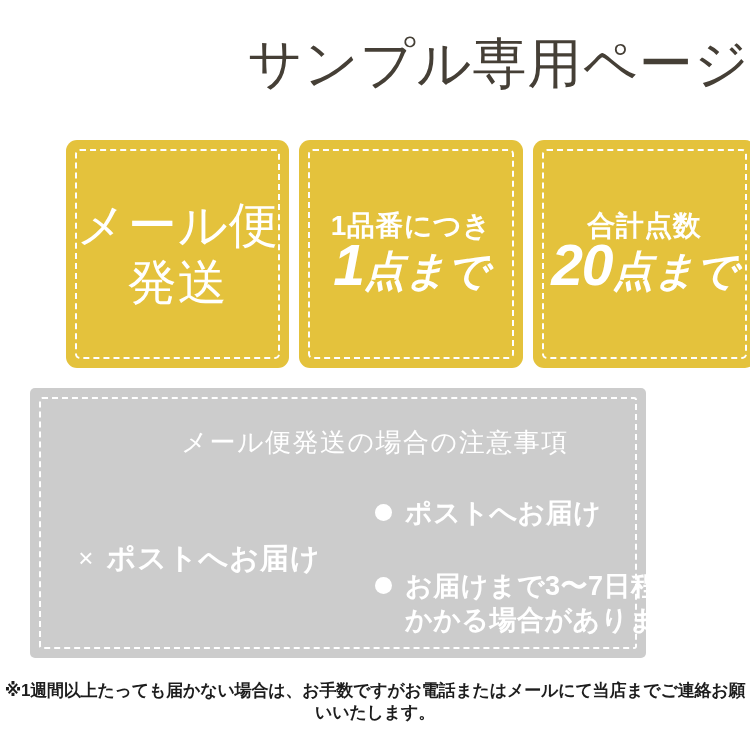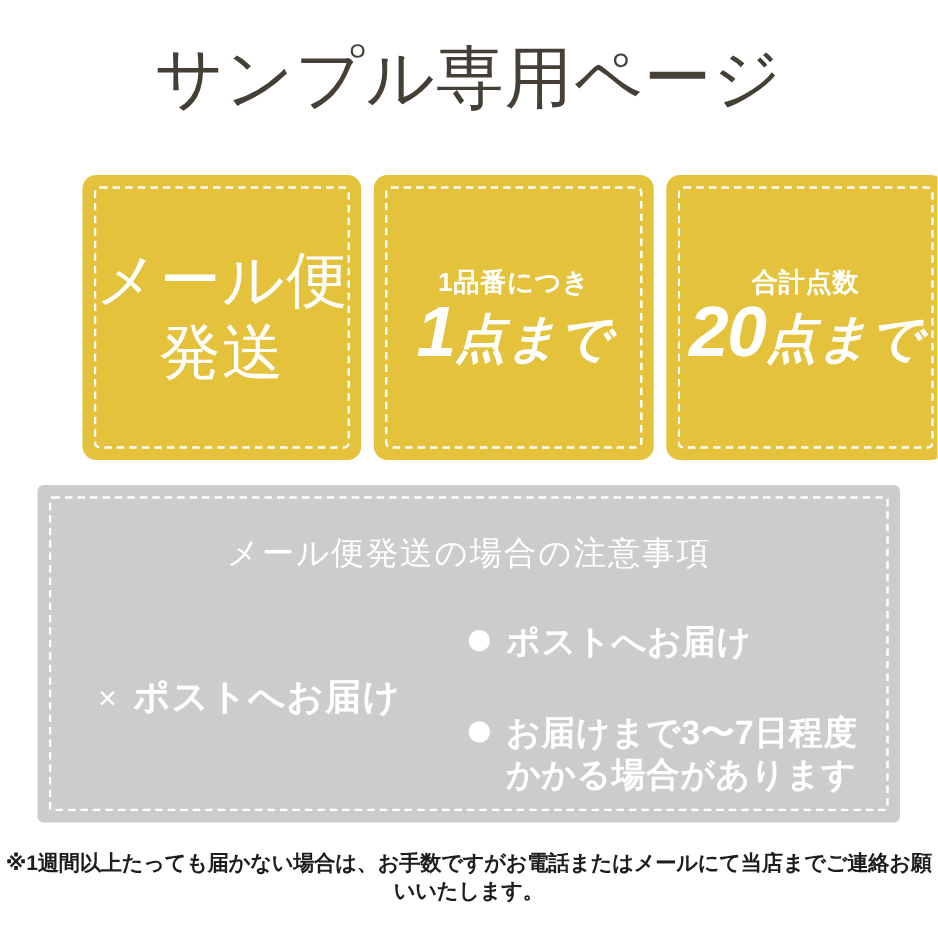--- a/index.html
+++ b/index.html
@@ -18,21 +18,21 @@
     width: 750px;
     height: 750px;
   }
 
   
   .page-title {
     position: absolute;
     left: 0;
     top: 32px;
     width: 750px;
-    text-align: center;
+    text-align: right;
     font-size: 54px;
     line-height: 62px;
     font-weight: 400;
     color: #453f36;
     letter-spacing: 1px;
   }
 
   
   .feature-row {
     position: absolute;
@@ -79,21 +79,21 @@
     display: block;
     font-size: 49px;
     line-height: 57px;
     font-weight: 400;
     letter-spacing: 1px;
   }
 
   
   .cap {
     display: block;
-    font-size: 21px;
+    font-size: 28px;
     line-height: 28px;
     font-weight: 700;
     letter-spacing: 0.5px;
   }
   .val {
     display: block;
     font-size: 41px;
     line-height: 50px;
     font-weight: 700;
     letter-spacing: 0px;
@@ -107,21 +107,21 @@
     letter-spacing: -1px;
   }
   .spacer-box2 { height: 46px; }
   .spacer-box3 { height: 46px; }
 
   
   .notice-panel {
     position: absolute;
     left: 30px;
     top: 388px;
-    width: 690px;
+    width: 616px;
     height: 270px;
     background: #cccccc;
     border-radius: 5px;
   }
   .notice-panel .dash-frame {
     position: absolute;
     left: 9px;
     top: 9px;
     right: 9px;
     bottom: 9px;

